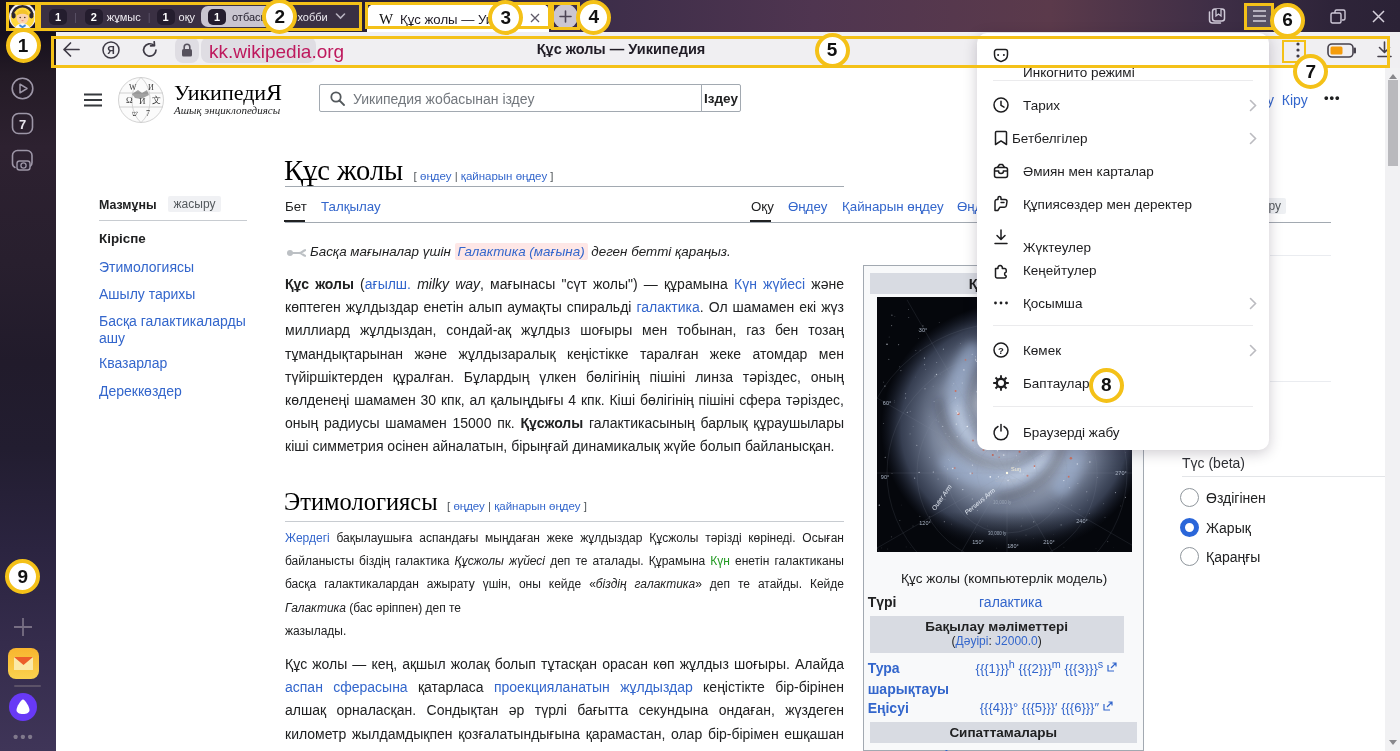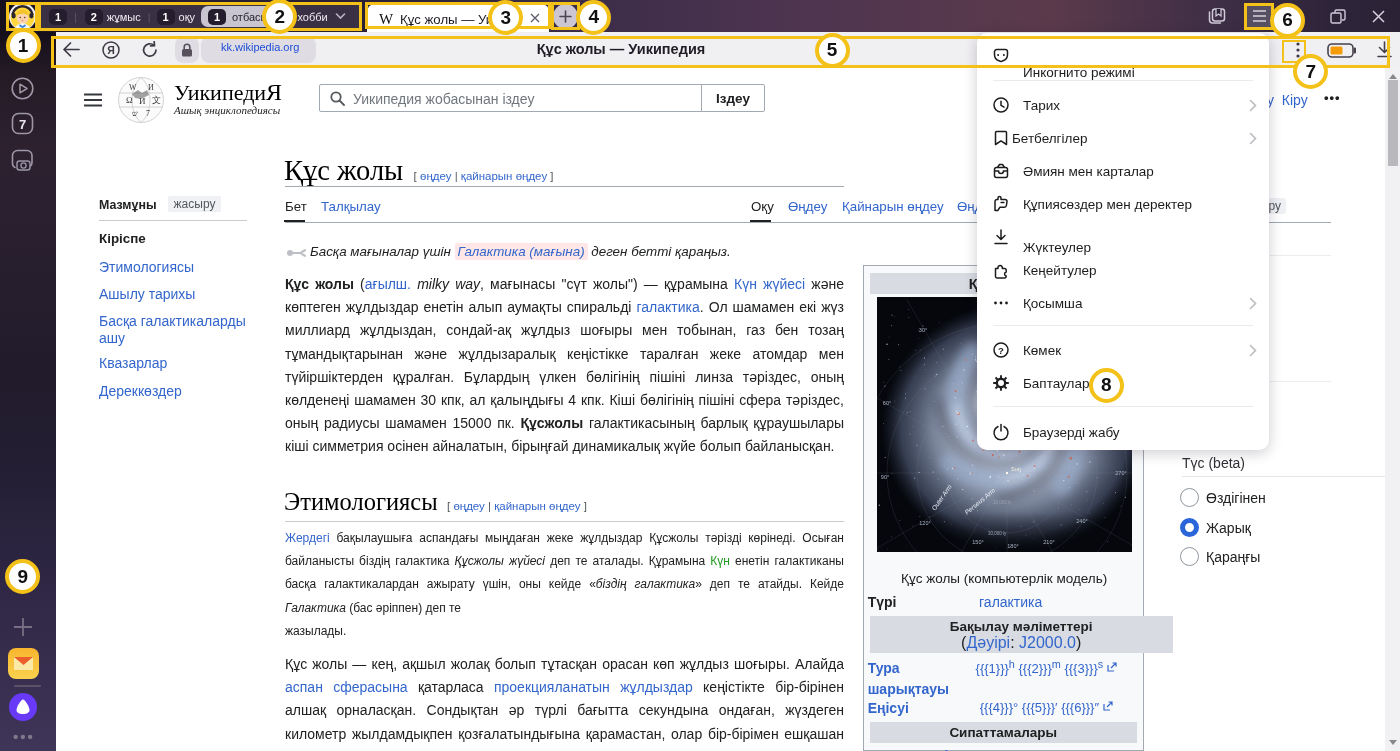--- a/index.html
+++ b/index.html
@@ -44,21 +44,21 @@
   </svg>
   <div class="abs serif" style="left:118px;top:11px;font-size:22px;color:#000;">Уикипеди<span style="font-size:24px;">Я</span></div>
   <div class="abs serif" style="left:118px;top:36px;font-size:11px;font-style:italic;color:#202122;">Ашық энциклопедиясы</div>
 
   <div class="abs" style="left:263px;top:16px;width:383px;height:28px;background:#fff;border:1px solid #a2a9b1;border-radius:2px 0 0 2px;box-sizing:border-box;"></div>
   <svg class="abs" style="left:274px;top:23px;" width="15" height="15" viewBox="0 0 15 15">
     <circle cx="6" cy="6" r="4.7" fill="none" stroke="#54595d" stroke-width="1.8"></circle>
     <path d="M9.5 9.5 L14 14" stroke="#54595d" stroke-width="1.8" stroke-linecap="round"></path>
   </svg>
   <span class="abs" style="left:297px;top:23px;font-size:14px;color:#72777d;">Уикипедия жобасынан іздеу</span>
-  <div class="abs" style="left:645px;top:16px;width:64px;height:28px;border:1px solid #a2a9b1;border-radius:0 2px 2px 0;box-sizing:border-box;display:flex;align-items:center;justify-content:center;font-size:13.5px;font-weight:bold;color:#202122;">Іздеу</div>
+  <div class="abs" style="left:645px;top:16px;width:40px;height:28px;border:1px solid #a2a9b1;border-radius:0 2px 2px 0;box-sizing:border-box;display:flex;align-items:center;justify-content:center;font-size:13.5px;font-weight:bold;color:#202122;">Іздеу</div>
 
   <span class="abs blue" style="left:1211px;top:24px;font-size:14px;">у&nbsp; Кіру</span>
   <span class="abs" style="left:1268px;top:22px;font-size:13px;font-weight:bold;letter-spacing:1px;color:#202122;">•••</span>
 
   <div class="abs" style="left:43px;top:130px;font-size:12.4px;font-weight:bold;">Мазмұны</div>
   <div class="abs" style="left:112px;top:128px;width:53px;height:16px;background:#f0f1f4;border-radius:2px;display:flex;align-items:center;justify-content:center;font-size:12px;color:#54595d;">жасыру</div>
   <div class="abs" style="left:43px;top:152px;width:148px;height:1px;background:#c8ccd1;"></div>
   <div class="abs" style="left:43px;top:163px;font-size:13.4px;font-weight:bold;">Кіріспе</div>
   <div class="abs blue" style="left:43px;top:191px;font-size:14px;">Этимологиясы</div>
   <div class="abs blue" style="left:43px;top:217.5px;font-size:14px;">Ашылу тарихы</div>
@@ -548,23 +548,23 @@
           <text x="58" y="214" font-size="6.5" fill="#e6ecf5" font-family="Liberation Sans" transform="rotate(-55 58 214)" font-style="italic">Outer Arm</text>
           <text x="90" y="218" font-size="6.5" fill="#e6ecf5" font-family="Liberation Sans" transform="rotate(-40 90 218)" font-style="italic">Perseus Arm</text>
           <text x="98" y="62" font-size="6" fill="#e6ecf5" font-family="Liberation Sans" transform="rotate(66 98 62)" font-style="italic">Sagittarius Arm</text>
           <circle cx="130.0" cy="176.0" r="1.2" fill="#fffce8"></circle>
           <text x="134.0" y="174.0" font-size="5.5" fill="#f2ecd4" font-family="Liberation Sans">Sun</text>
           <text x="118.0" y="185.0" font-size="4.5" fill="#aab4c4" font-family="Liberation Sans">Orion Spur</text>
         </svg></div>
     <div class="abs" style="left:0;top:305px;width:281px;text-align:center;font-size:13.5px;">Құс жолы (компьютерлік модель)</div>
     <div class="abs" style="left:4px;top:328px;font-size:14px;font-weight:bold;">Түрі</div>
     <div class="abs blue" style="left:87px;top:328px;width:120px;text-align:center;font-size:14px;">галактика</div>
-    <div class="abs" style="left:6px;top:350px;width:303px;height:37px;background:#d8dbe2;">
+    <div class="abs" style="left:6px;top:350px;width:254px;height:37px;background:#d8dbe2;">
       <div style="text-align:center;font-size:13.5px;font-weight:bold;margin-top:3px;">Бақылау мәліметтері</div>
-      <div style="text-align:center;font-size:16px;">(<a class="blue">Дәуірі</a>: <a class="blue">J2000.0</a>)</div>
+      <div style="text-align:center;font-size:12px;">(<a class="blue">Дәуірі</a>: <a class="blue">J2000.0</a>)</div>
     </div>
     <div class="abs blue" style="left:4px;top:392px;font-size:14px;font-weight:bold;line-height:21px;">Тура<br>шарықтауы</div>
     <div class="abs blue" style="left:95px;top:392px;width:175px;text-align:center;font-size:13px;">{{{1}}}<sup>h</sup> {{{2}}}<sup>m</sup> {{{3}}}<sup>s</sup> <svg width="10" height="10" viewBox="0 0 10 10" style="vertical-align:1px;">
           <path d="M1 3 v6 h6 M4 6 L9 1 M5.5 1 H9 V4.5" stroke="#3366cc" stroke-width="1.2" fill="none"></path>
         </svg></div>
     <div class="abs blue" style="left:4px;top:434px;font-size:14px;font-weight:bold;">Еңісуі</div>
     <div class="abs blue" style="left:95px;top:434px;width:175px;text-align:center;font-size:13px;">{{{4}}}° {{{5}}}′ {{{6}}}″ <svg width="10" height="10" viewBox="0 0 10 10" style="vertical-align:1px;">
           <path d="M1 3 v6 h6 M4 6 L9 1 M5.5 1 H9 V4.5" stroke="#3366cc" stroke-width="1.2" fill="none"></path>
         </svg></div>
     <div class="abs" style="left:6px;top:456px;width:267px;height:21px;background:#d8dbe2;display:flex;align-items:center;justify-content:center;font-size:13.5px;font-weight:bold;">Сипаттамалары</div>
@@ -609,21 +609,21 @@
     <path d="M13.2 0.8 l0.3 3.9 -3.9 0.2" fill="none" stroke="#3e3a45" stroke-width="1.7" stroke-linecap="round" stroke-linejoin="round"></path>
   </svg>
 
   <div class="abs" style="left:119px;top:5px;width:24px;height:26px;background:#dfdde3;border-radius:8px;"></div>
   <svg class="abs" style="left:125px;top:11px;" width="12" height="14" viewBox="0 0 12 14">
     <rect x="1" y="6" width="10" height="7.5" rx="1.5" fill="#56515c"></rect>
     <path d="M3.2 6 V4 a2.8 2.8 0 0 1 5.6 0 v2" fill="none" stroke="#56515c" stroke-width="1.6"></path>
   </svg>
 
   <div class="abs" style="left:145px;top:5px;width:115px;height:26px;background:#dfdde3;border-radius:8px;"></div>
-  <span class="abs" style="left:153px;top:9px;font-size:11px;color:#1d4ed8;margin-left:12px;">kk.wikipedia.org</span>
+  <span class="abs" style="left:153px;top:9px;font-size:19px;color:#be185d;">kk.wikipedia.org</span>
 
   <span class="abs" style="left:409px;top:9px;width:312px;text-align:center;font-size:14.5px;color:#211d26;font-weight:bold;white-space:nowrap;">Құс жолы — Уикипедия</span>
 
   <div class="abs" style="left:1227px;top:10px;width:1px;height:16px;background:#c9c7cd;"></div>
 
   <svg class="abs" style="left:1240px;top:10px;" width="4" height="16" viewBox="0 0 4 16">
     <circle cx="2" cy="2" r="1.6" fill="#3e3a45"></circle>
       <circle cx="2" cy="8" r="1.6" fill="#3e3a45"></circle>
       <circle cx="2" cy="14" r="1.6" fill="#3e3a45"></circle>
   </svg>

